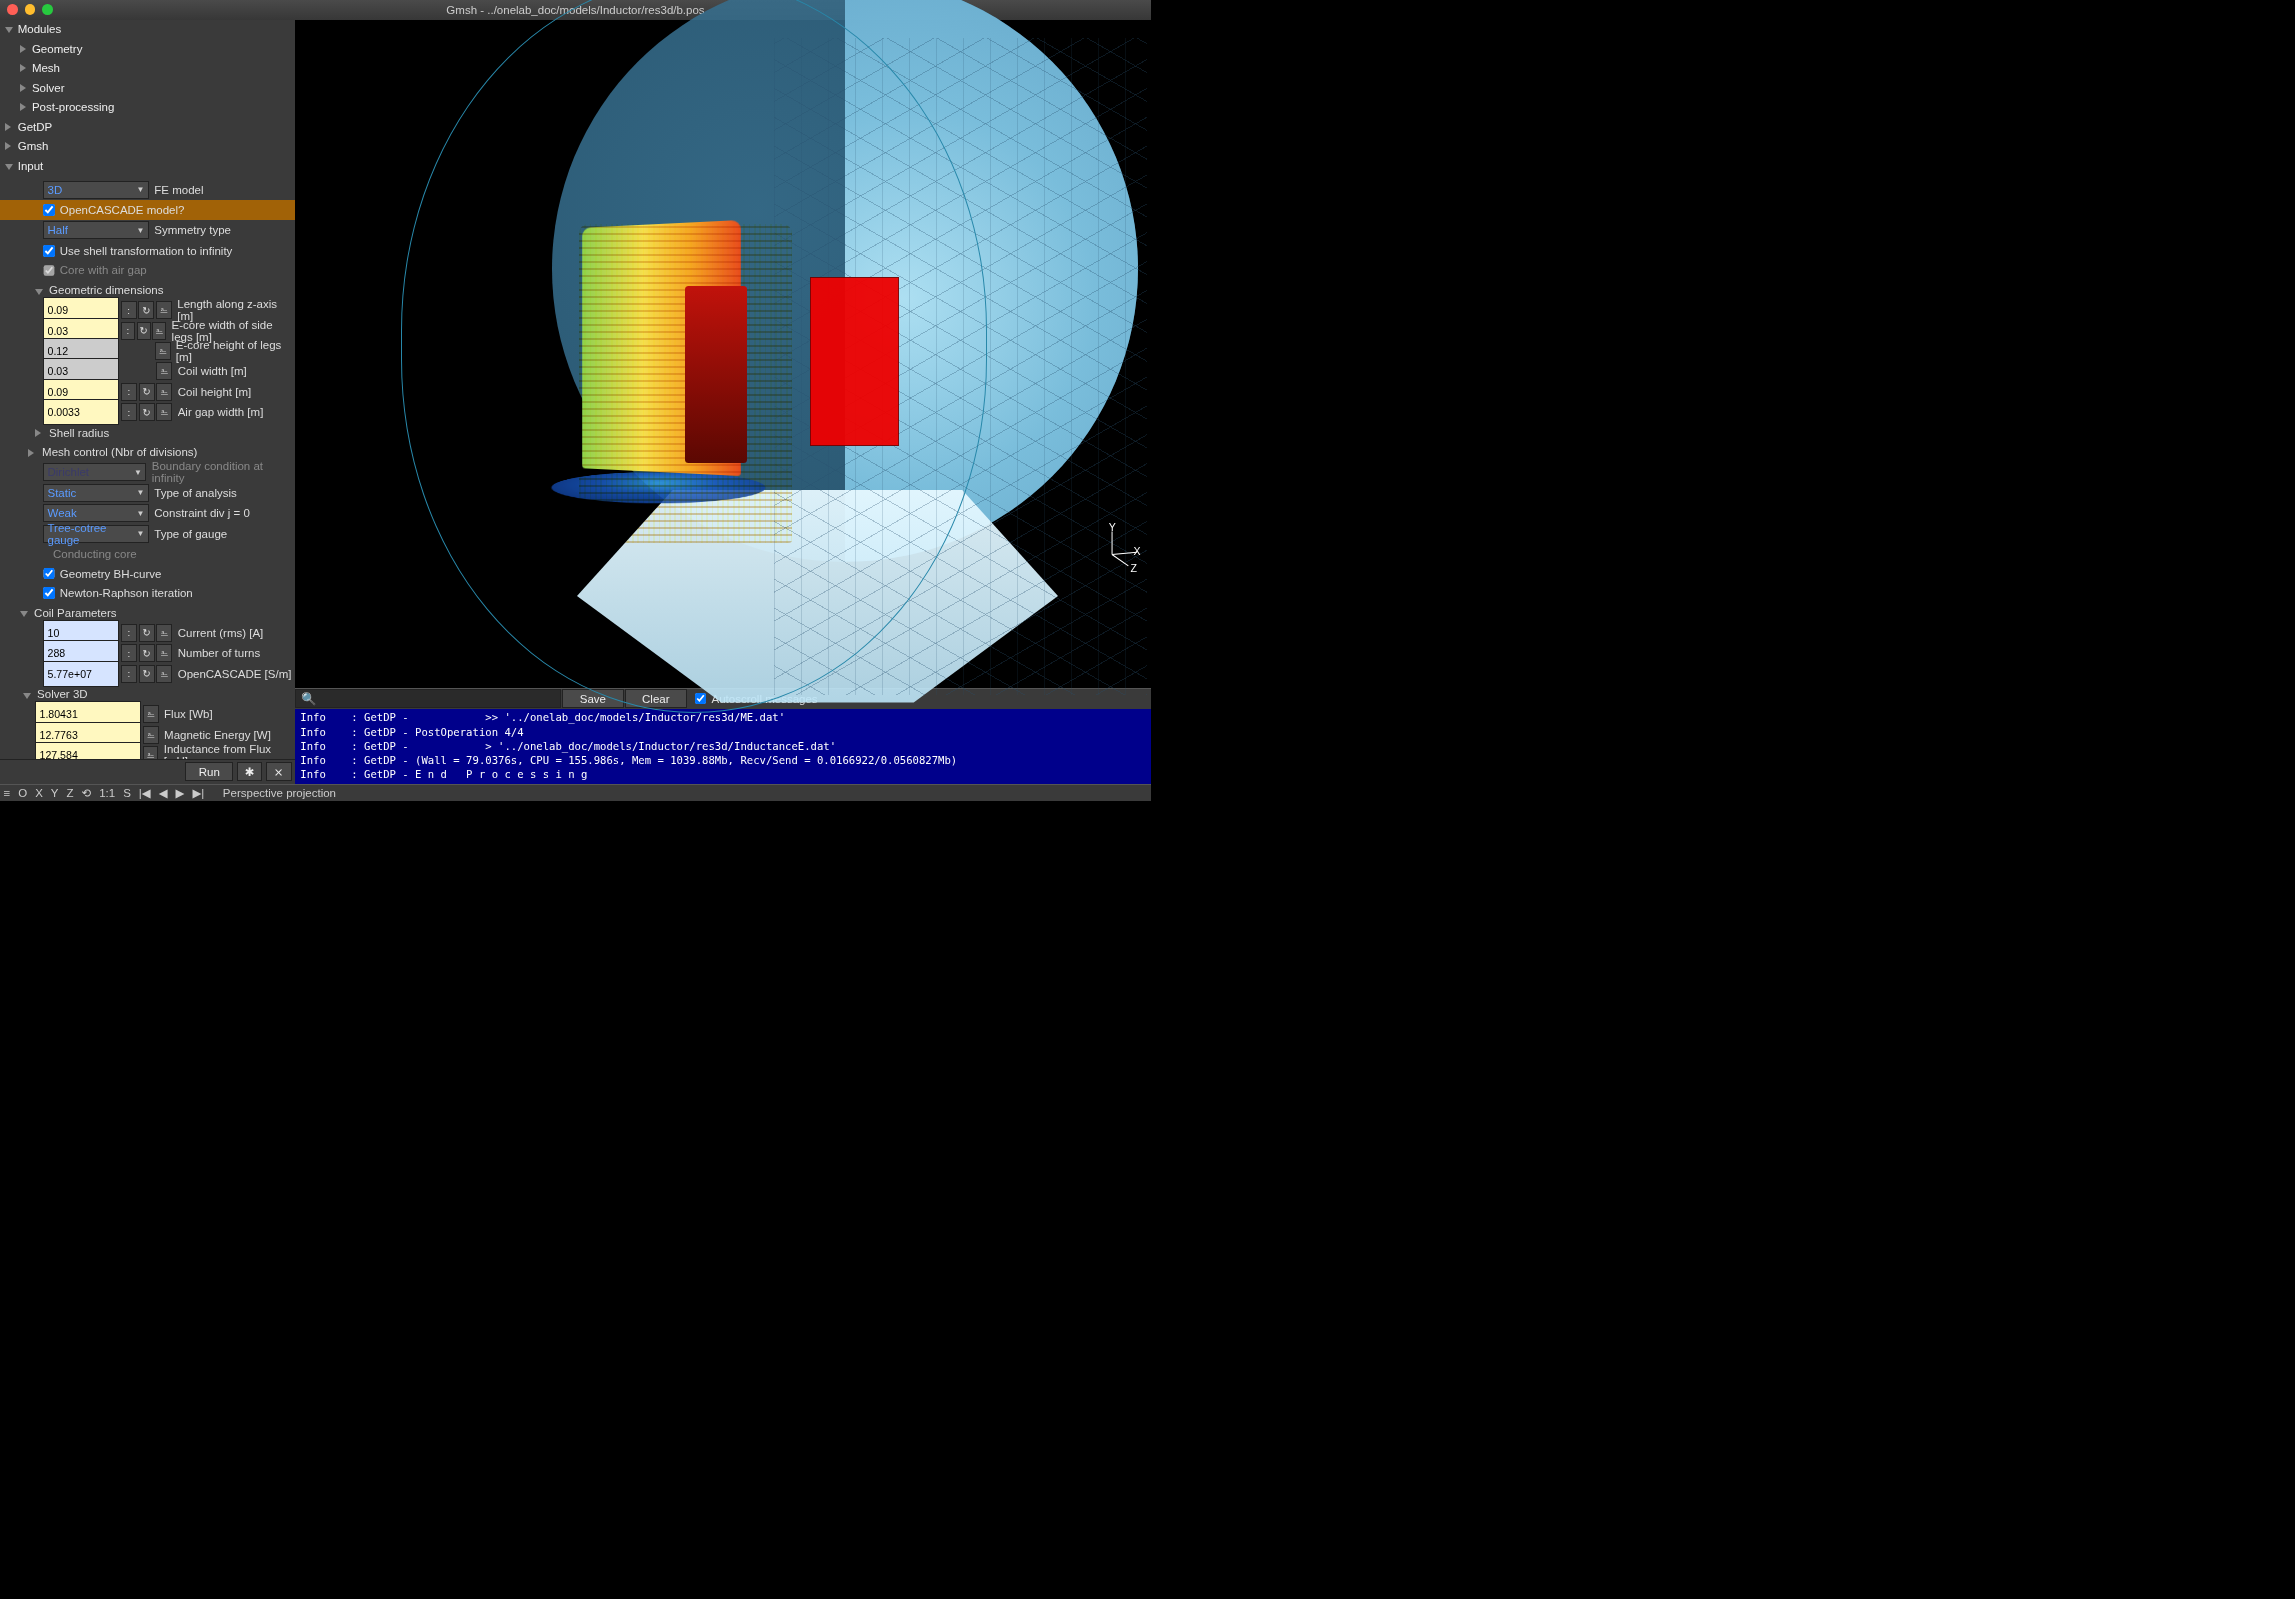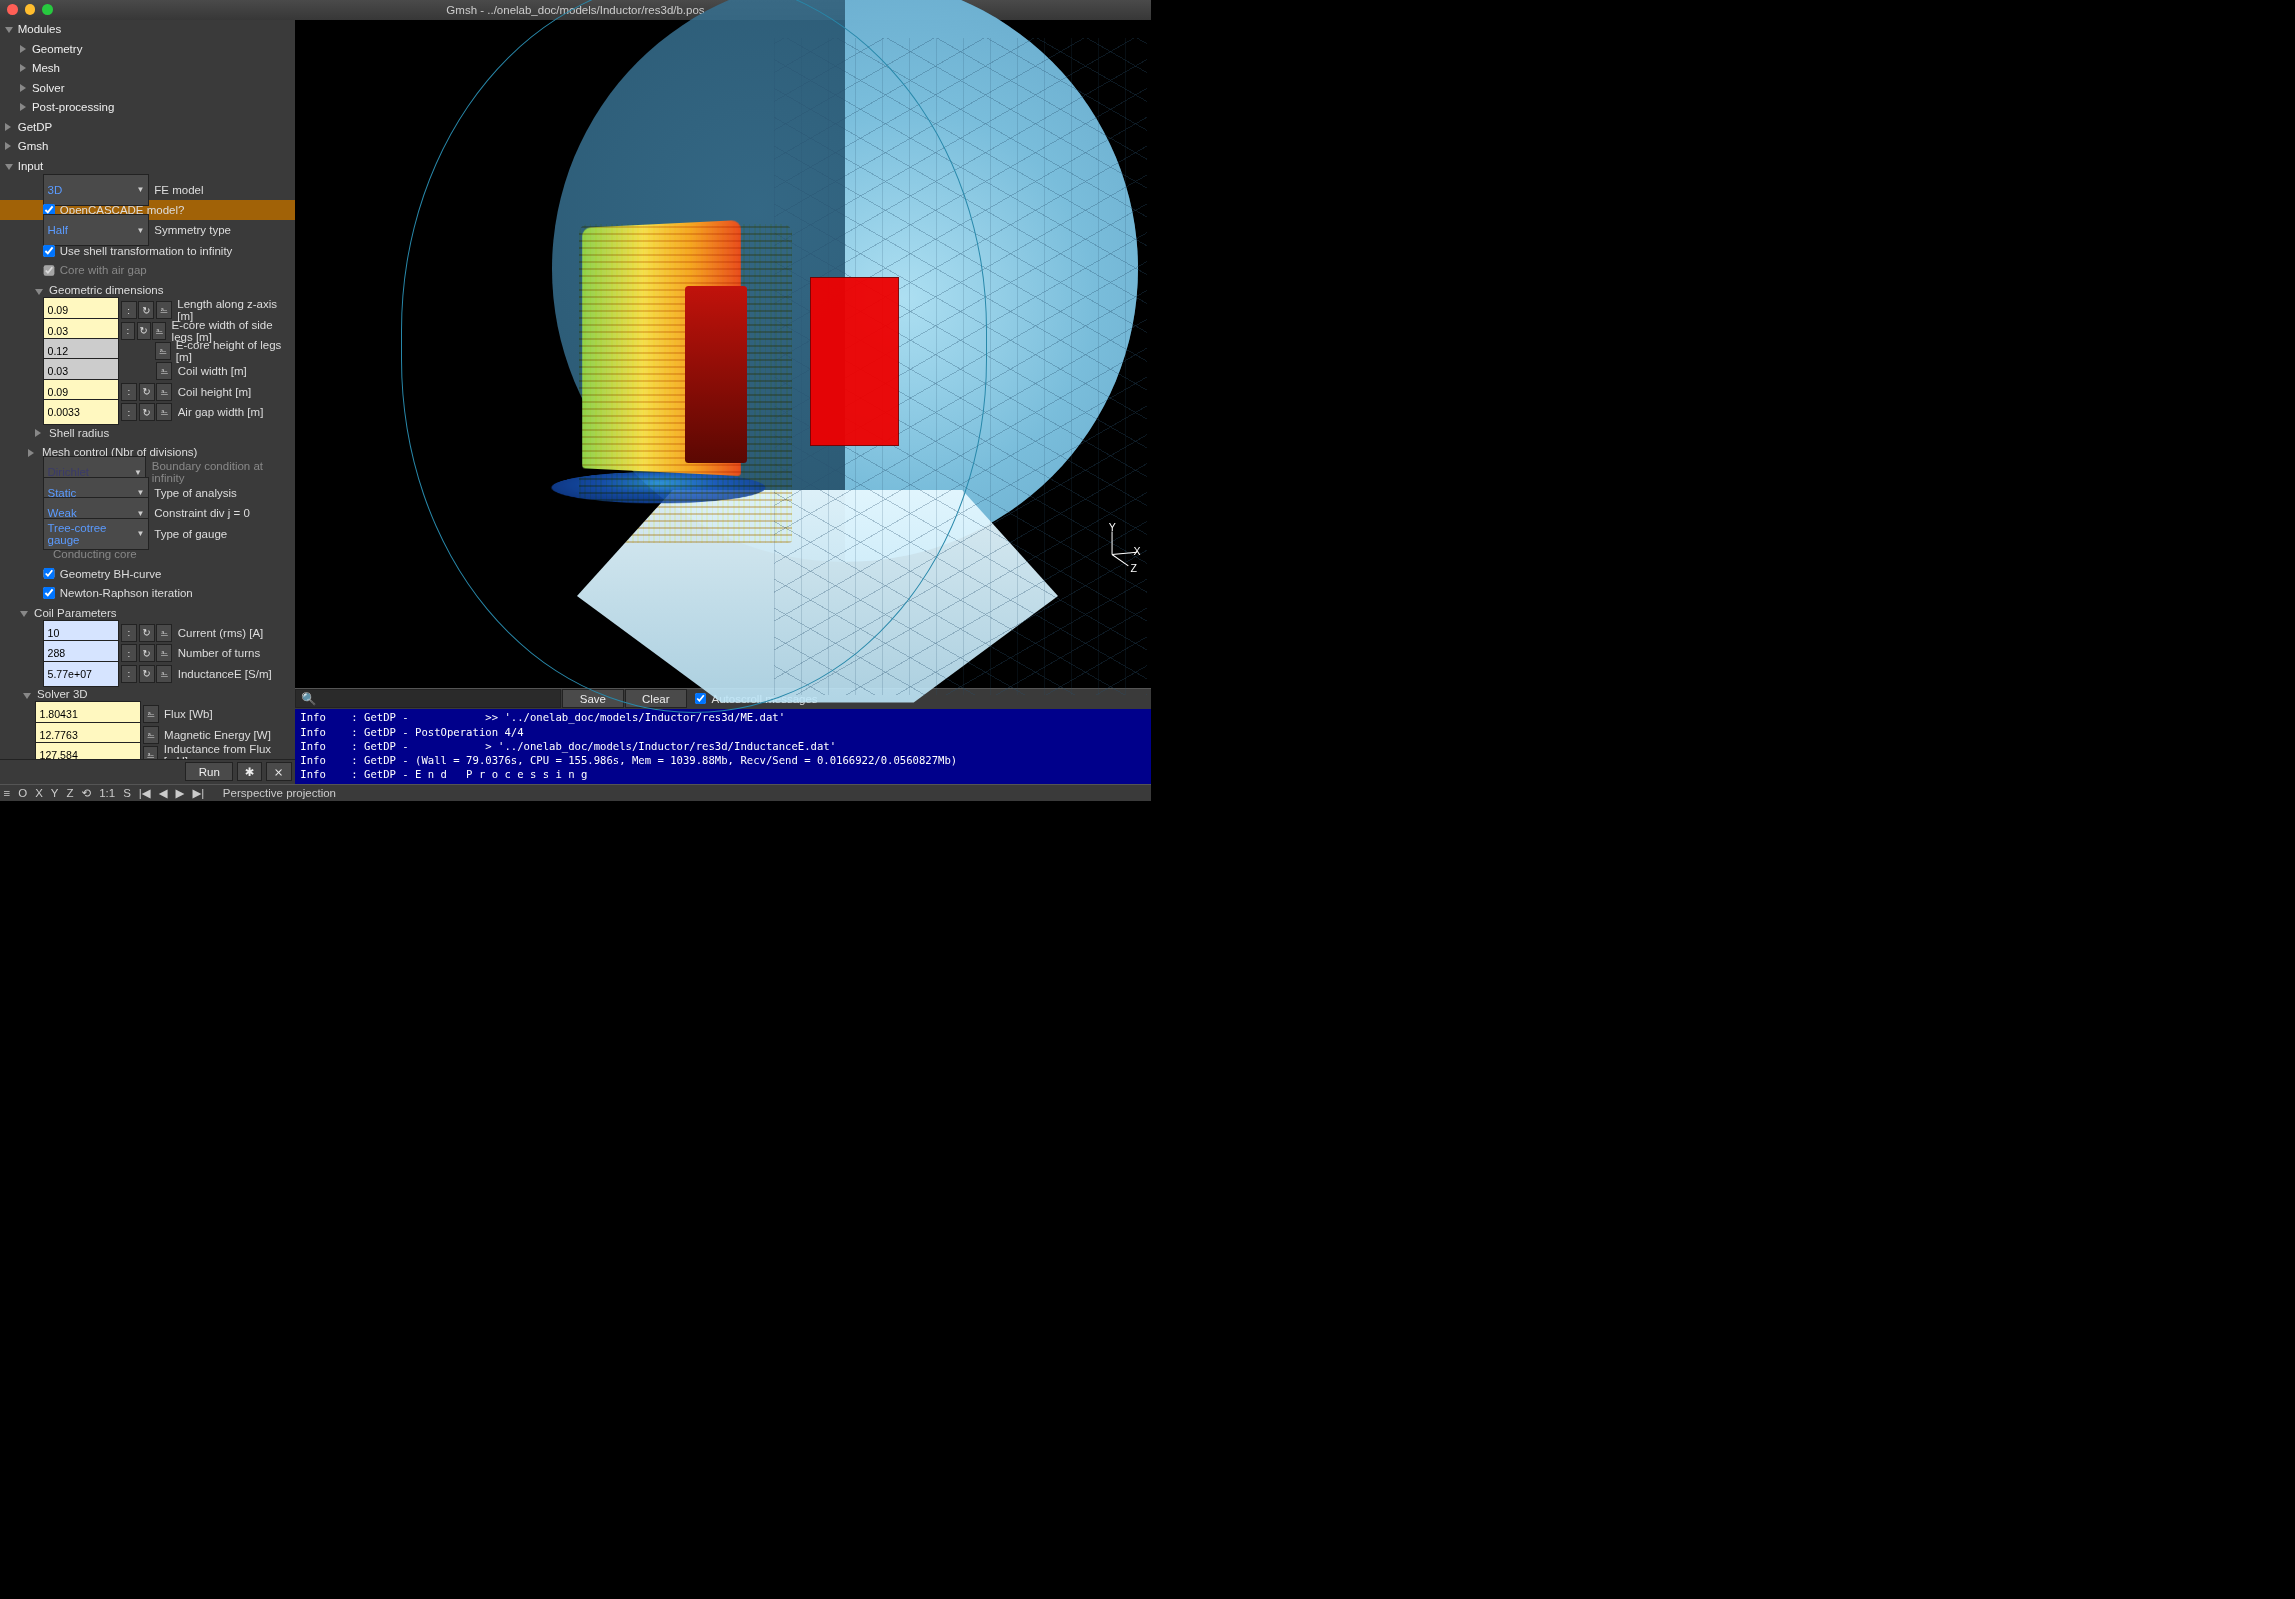--- a/index.html
+++ b/index.html
@@ -25,21 +25,21 @@
 .param-row { display:flex; align-items:center; height:19.5px; padding-left:43px; gap:1.8px; margin:0.9px 0; }
 .param-row.out{padding-left:35px}
 .inp { width:76px; height:26px; padding:0.9px 3.5px; border:0.9px solid #222; background:#fff8c0; color:#000; font-size:10.6px; }
 .inp.gray{background:#ccc}
 .inp.blue{background:#d6e4ff}
 .inp.wide{width:106px}
 .mini-btn { width:16px; height:18px; background:#4a4a4a; border:0.9px solid #222; color:#ddd; display:flex; align-items:center; justify-content:center; font-size:9.8px; cursor:pointer; }
 .param-label { margin-left:3.5px; color:#ddd; font-size:11.5px; overflow:hidden; }
 
 .sel-row { display:flex; align-items:center; height:19.5px; padding-left:43px; gap:1.8px; margin:0.9px 0; }
-.sel { width:106px; height:32px; background:#4a4a4a; border:0.9px solid #222; color:#5b9bff; padding:0.9px 3.5px; font-size:10.6px; display:flex; align-items:center; justify-content:space-between; }
+.sel { width:106px; height:18px; background:#4a4a4a; border:0.9px solid #222; color:#5b9bff; padding:0.9px 3.5px; font-size:10.6px; display:flex; align-items:center; justify-content:space-between; }
 .sel .dd{font-size:8px;color:#ccc}
 .sel-label{margin-left:3.5px}
 .sel-label.dim{color:#888}
 
 .chk-row { display:flex; align-items:center; height:19.5px; padding-left:43px; gap:5.3px; }
 .chk-row.hl{background:#a16207}
 .chk { width:11.5px; height:11.5px; }
 .chk-label.dim{color:#888}
 
 .section-label { padding-left:35px; color:#ddd; height:19.5px; display:flex; align-items:center; }
@@ -292,21 +292,21 @@
         <div class="mini-btn">:</div>
         <div class="mini-btn">↻</div>
         <div class="mini-btn">⎁</div>
         <span class="param-label">Number of turns</span>
       </div>
       <div class="param-row">
         <input class="inp blue" value="5.77e+07" style="">
         <div class="mini-btn">:</div>
         <div class="mini-btn">↻</div>
         <div class="mini-btn">⎁</div>
-        <span class="param-label">InductanceE [S/m]</span>
+        <span class="param-label">OpenCASCADE [S/m]</span>
       </div>
 
       <div class="section-label" style="padding-left:23px">
           <span class="arrow down"></span>
           <span>Solver 3D</span>
         </div>
 
       <div class="param-row out">
         <input class="inp wide" value="1.80431" style="">
         <div class="mini-btn">⎁</div>

